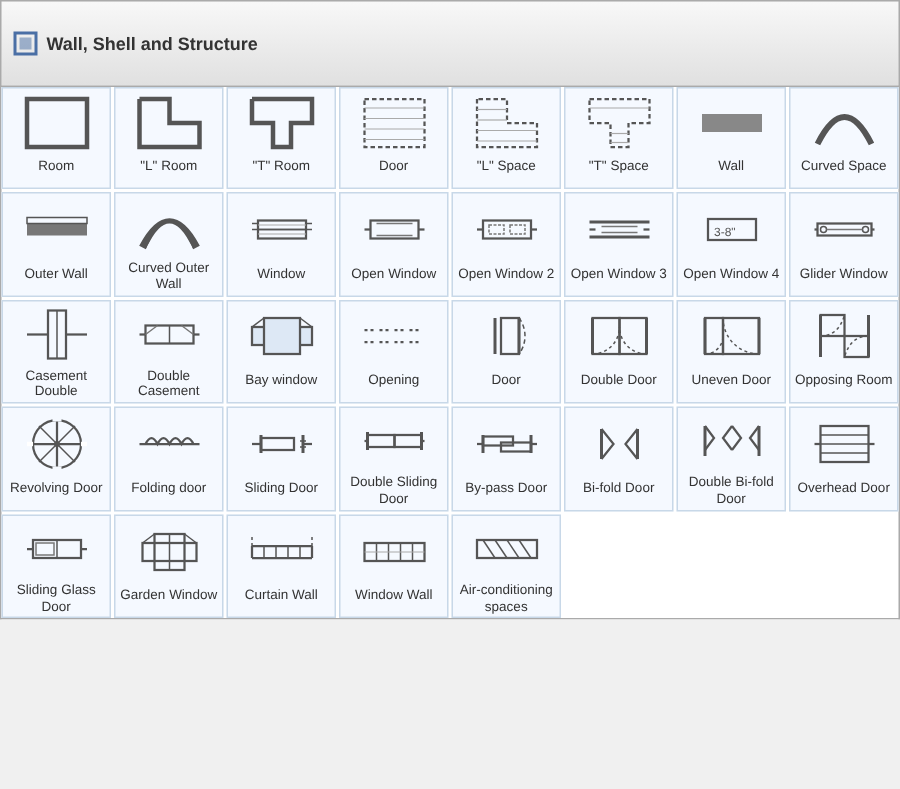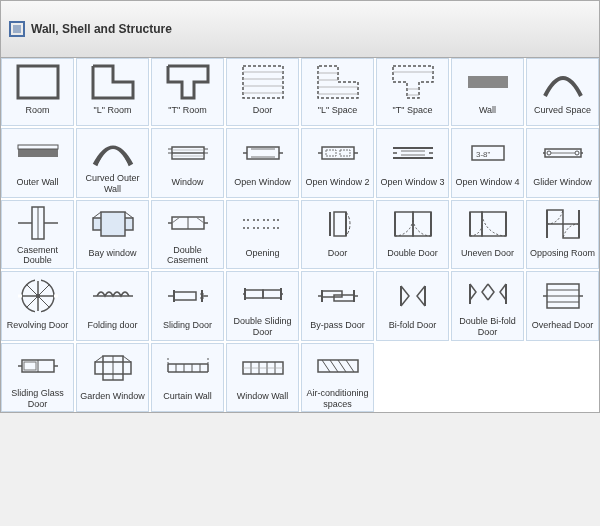--- a/index.html
+++ b/index.html
@@ -266,41 +266,41 @@
         <line x1="4" y1="20" x2="18" y2="20" stroke="#555" stroke-width="1.5"></line>
         <line x1="30" y1="20" x2="44" y2="20" stroke="#555" stroke-width="1.5"></line>
       </svg>
     </div>
     <div class="item-label">Casement Double</div>
   </div>
 
   <div class="item">
     <div class="item-icon">
       <svg width="48" height="40" viewBox="0 0 48 40">
+        <rect x="8" y="14" width="32" height="12" fill="none" stroke="#555" stroke-width="1.5"></rect>
+        <line x1="4" y1="20" x2="8" y2="20" stroke="#555" stroke-width="1.5"></line>
+        <line x1="40" y1="20" x2="44" y2="20" stroke="#555" stroke-width="1.5"></line>
+        <line x1="24" y1="14" x2="24" y2="26" stroke="#555" stroke-width="1"></line>
+        <line x1="8" y1="20" x2="16" y2="14" stroke="#777" stroke-width="1"></line>
+        <line x1="40" y1="20" x2="32" y2="14" stroke="#777" stroke-width="1"></line>
+      </svg>
+    </div>
+    <div class="item-label">Double Casement</div>
+  </div>
+
+  <div class="item">
+    <div class="item-icon">
+      <svg width="48" height="40" viewBox="0 0 48 40">
         <rect x="4" y="14" width="40" height="12" fill="#dde8f5" stroke="#555" stroke-width="1.5"></rect>
         <rect x="12" y="8" width="24" height="24" fill="#dde8f5" stroke="#555" stroke-width="1.5"></rect>
         <line x1="4" y1="14" x2="12" y2="8" stroke="#555" stroke-width="1"></line>
         <line x1="44" y1="14" x2="36" y2="8" stroke="#555" stroke-width="1"></line>
       </svg>
     </div>
     <div class="item-label">Bay window</div>
-  </div>
-
-  <div class="item">
-    <div class="item-icon">
-      <svg width="48" height="40" viewBox="0 0 48 40">
-        <rect x="8" y="14" width="32" height="12" fill="none" stroke="#555" stroke-width="1.5"></rect>
-        <line x1="4" y1="20" x2="8" y2="20" stroke="#555" stroke-width="1.5"></line>
-        <line x1="40" y1="20" x2="44" y2="20" stroke="#555" stroke-width="1.5"></line>
-        <line x1="24" y1="14" x2="24" y2="26" stroke="#555" stroke-width="1"></line>
-        <line x1="8" y1="20" x2="16" y2="14" stroke="#777" stroke-width="1"></line>
-        <line x1="40" y1="20" x2="32" y2="14" stroke="#777" stroke-width="1"></line>
-      </svg>
-    </div>
-    <div class="item-label">Double Casement</div>
   </div>
 
   <div class="item">
     <div class="item-icon">
       <svg width="48" height="40" viewBox="0 0 48 40">
         <line x1="4" y1="16" x2="10" y2="16" stroke="#555" stroke-width="1.5" stroke-dasharray="2,2"></line>
         <line x1="14" y1="16" x2="20" y2="16" stroke="#555" stroke-width="1.5" stroke-dasharray="2,2"></line>
         <line x1="24" y1="16" x2="30" y2="16" stroke="#555" stroke-width="1.5" stroke-dasharray="2,2"></line>
         <line x1="34" y1="16" x2="40" y2="16" stroke="#555" stroke-width="1.5" stroke-dasharray="2,2"></line>
         <line x1="4" y1="24" x2="10" y2="24" stroke="#555" stroke-width="1.5" stroke-dasharray="2,2"></line>

